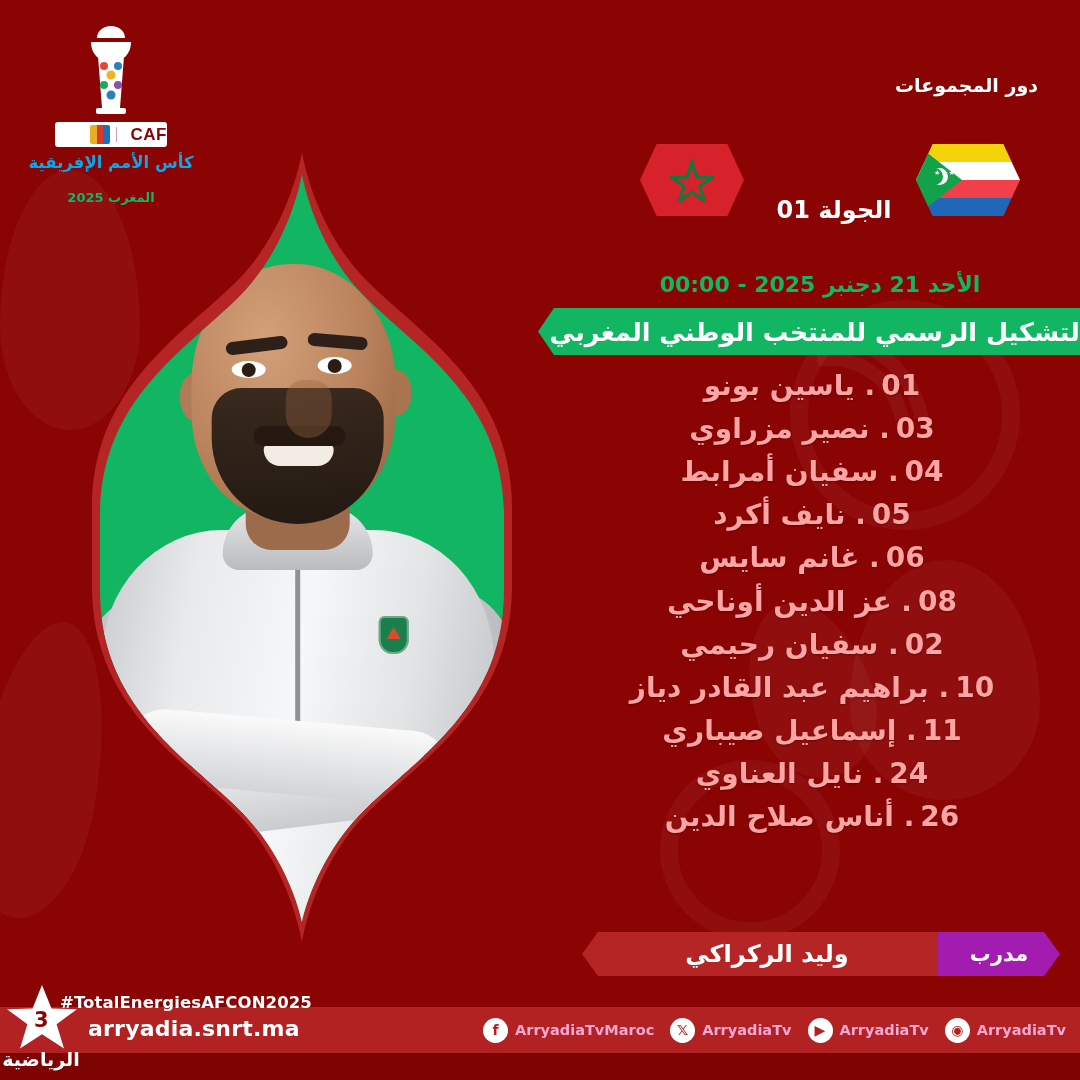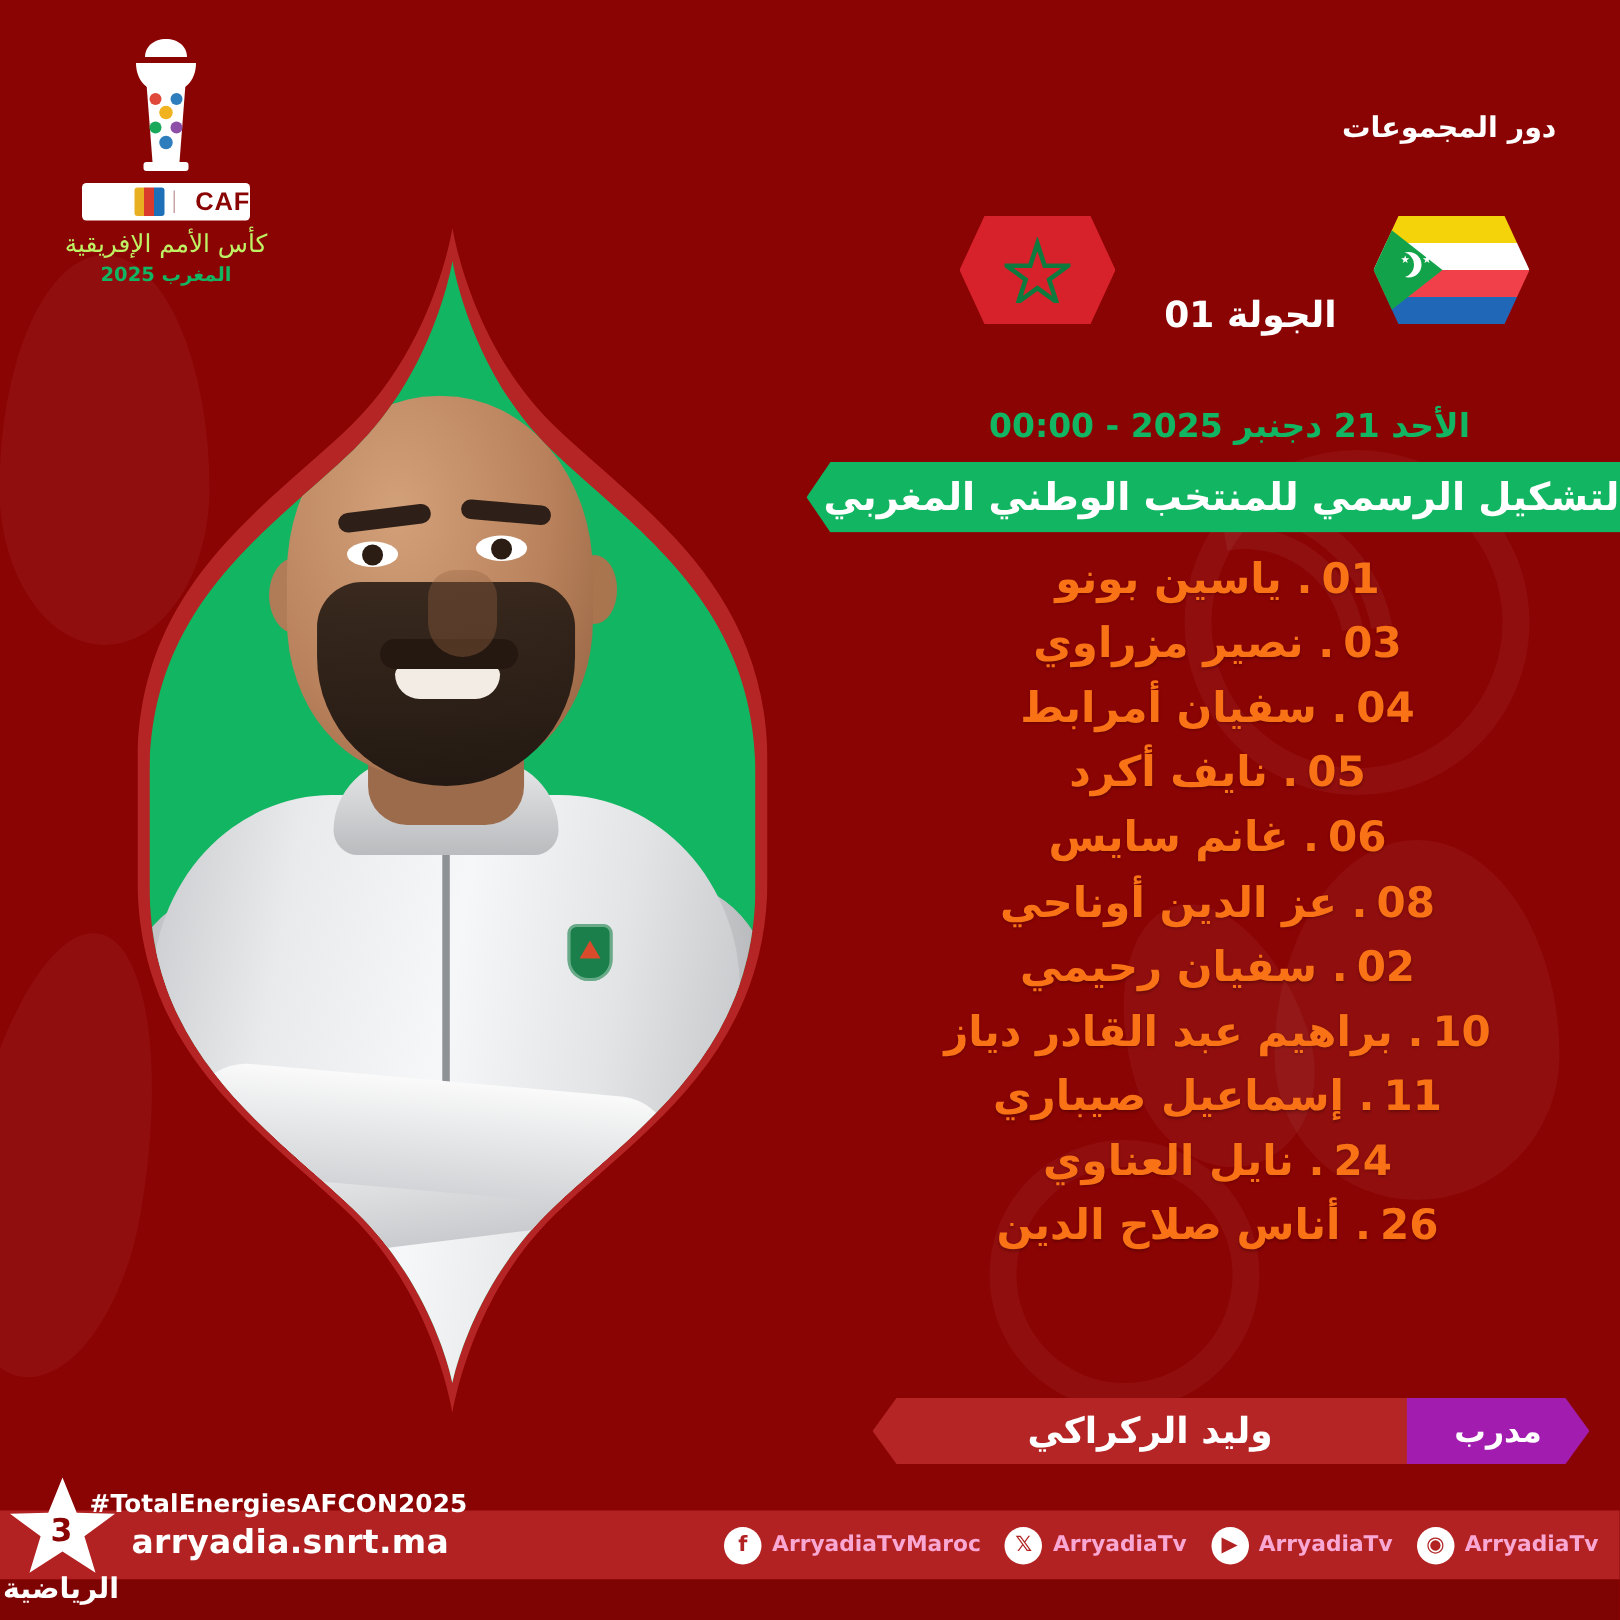--- a/index.html
+++ b/index.html
@@ -49,25 +49,25 @@
     direction:ltr;
   }
   #caf-wordmark .caf-sep{
     width:1px;height:15px;background:#c9a3a3;margin:0 6px;
   }
   #caf-wordmark .caf-mark{
     width:34px;height:19px;border-radius:2px;position:relative;overflow:hidden;
     background:linear-gradient(90deg,#e8b020 0%,#e8b020 33%,#d93a2b 33%,#d93a2b 66%,#1d6fb8 66%,#1d6fb8 100%);
   }
   #caf-name{
-    margin-top:7px; font-size:16.5px; font-weight:400; color:#bef264;
+    margin-top:7px; font-size:16.5px; font-weight:700; color:#0ea5e9;
     line-height:1.15; letter-spacing:0;
   }
   #caf-year{
-    margin-top:3px; font-size:13px; font-weight:800; color:#12B561;
+    margin-top:17px; font-size:13px; font-weight:800; color:#12B561;
     direction:rtl;
   }
 
   
   #portrait-wrap{
     position:absolute; left:52px; top:152px; width:500px; height:790px; z-index:5;
   }
   #portrait-ring{
     position:absolute; inset:0;
     background:#B52525;
@@ -258,21 +258,21 @@
   #lineup-banner span{
     font-size:25.5px; font-weight:900; color:#ffffff; direction:rtl; letter-spacing:0;
   }
 
   
   #players{
     position:absolute; left:8px; right:24px; top:364px;
     direction:rtl; text-align:center;
   }
   .player{
-    font-size:28px; font-weight:800; color:#f97316;
+    font-size:28px; font-weight:800; color:#fca5a5;
     line-height:1; padding:7.6px 0; white-space:nowrap;
     text-shadow:0 1px 2px rgba(0,0,0,.25);
   }
   .player .num{ margin-left:6px; }
 
   
   #coach-bar{
     position:absolute; left:22px; right:20px; top:932px; height:44px;
     display:flex; direction:rtl;
   }

